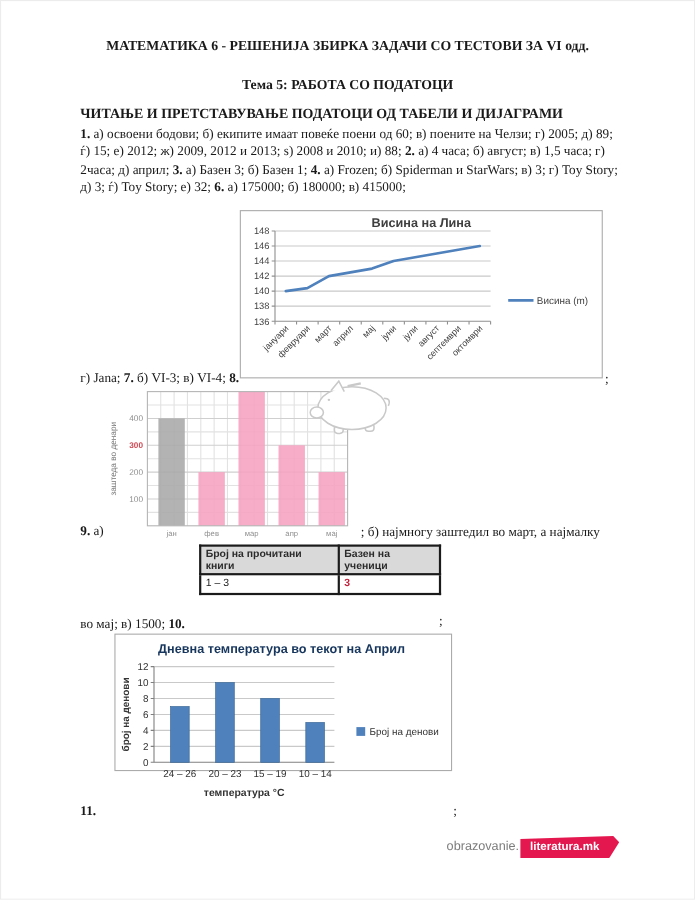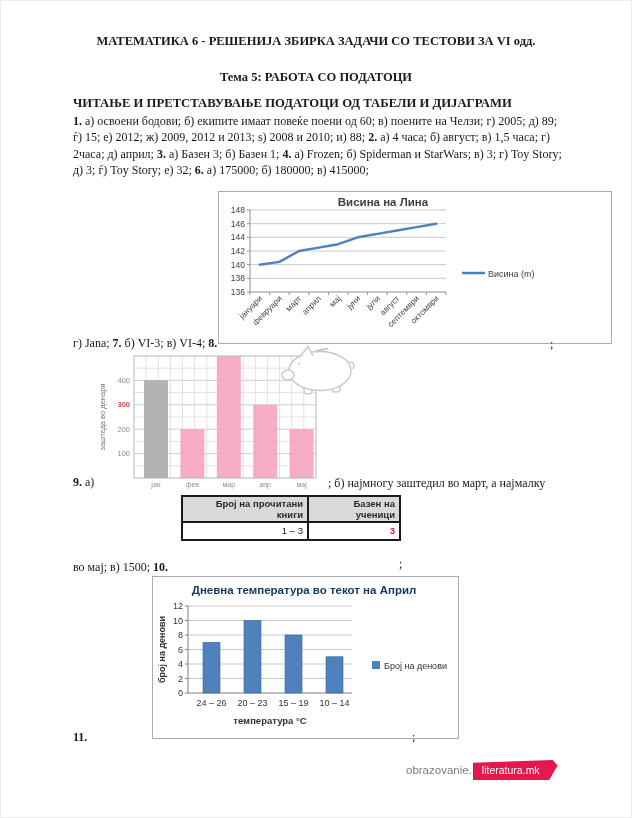--- a/index.html
+++ b/index.html
@@ -9,36 +9,36 @@
   .doc-title{position:absolute;top:33px;left:0;width:100%;text-align:center;
              font-weight:bold;font-size:12.5px;}
   .doc-subtitle{position:absolute;top:69px;left:0;width:100%;text-align:center;
              font-weight:bold;font-size:12.5px;}
   .section-heading{position:absolute;top:95px;left:72px;font-weight:bold;font-size:12.7px;}
   .answers-paragraph{position:absolute;top:112px;left:72px;width:494px;
              font-size:12px;line-height:16.4px;}
   .row-text{position:absolute;font-size:12px;white-space:nowrap;}
   .suffix{position:absolute;font-size:12px;}
   .chart-box{position:absolute;background:#fff;border:1px solid #ababab;box-sizing:border-box;}
-  .height-chart{left:217px;top:190px;width:394px;height:153px;}
-  .temp-chart{left:103px;top:575px;width:307px;height:163px;margin-left:48px;}
+  .height-chart{left:217px;top:190px;width:330px;height:153px;}
+  .temp-chart{left:103px;top:575px;width:307px;height:125px;}
   .savings-chart{position:absolute;left:88px;top:344px;}
   svg{display:block;font-family:"Liberation Sans",sans-serif;}
   table.books{position:absolute;left:180px;top:494px;border-collapse:collapse;
               font-family:"Liberation Sans",sans-serif;font-size:9.5px;background:#fff;}
-  table.books th,table.books td{border:2px solid #1b1b1b;text-align:right;padding:1px 4px;}
+  table.books th,table.books td{border:2px solid #1b1b1b;text-align:left;padding:1px 4px;}
   table.books th{background:#d9d9d9;font-weight:600;color:#2b2b2b;height:15px;}
   table.books th:first-child{width:116px;}
   table.books th:last-child{width:82px;}
   table.books td{height:13.5px;}
   table.books td.val{color:#c21f38;font-weight:bold;}
   .footer-logo{position:absolute;left:405px;top:759px;display:flex;align-items:center;
                font-family:"Liberation Sans",sans-serif;}
   .logo-prefix{color:#7c7c7c;font-size:11.5px;}
-  .logo-flag{background:#e4174e;color:#fff;font-weight:normal;font-size:10.5px;
+  .logo-flag{background:#e4174e;color:#fff;font-weight:bold;font-size:10.5px;
              padding:4px 18px 4px 9px;margin-left:1px;
              clip-path:polygon(0% 14%,94% 0%,100% 28%,90% 100%,0% 100%);}
 </style>
 </head>
 <body>
 
 <div class="page">
 
   <div class="doc-title">МАТЕМАТИКА 6 - РЕШЕНИЈА ЗБИРКА ЗАДАЧИ СО ТЕСТОВИ ЗА VI одд.</div>
   <div class="doc-subtitle">Тема 5: РАБОТА СО ПОДАТОЦИ</div>

